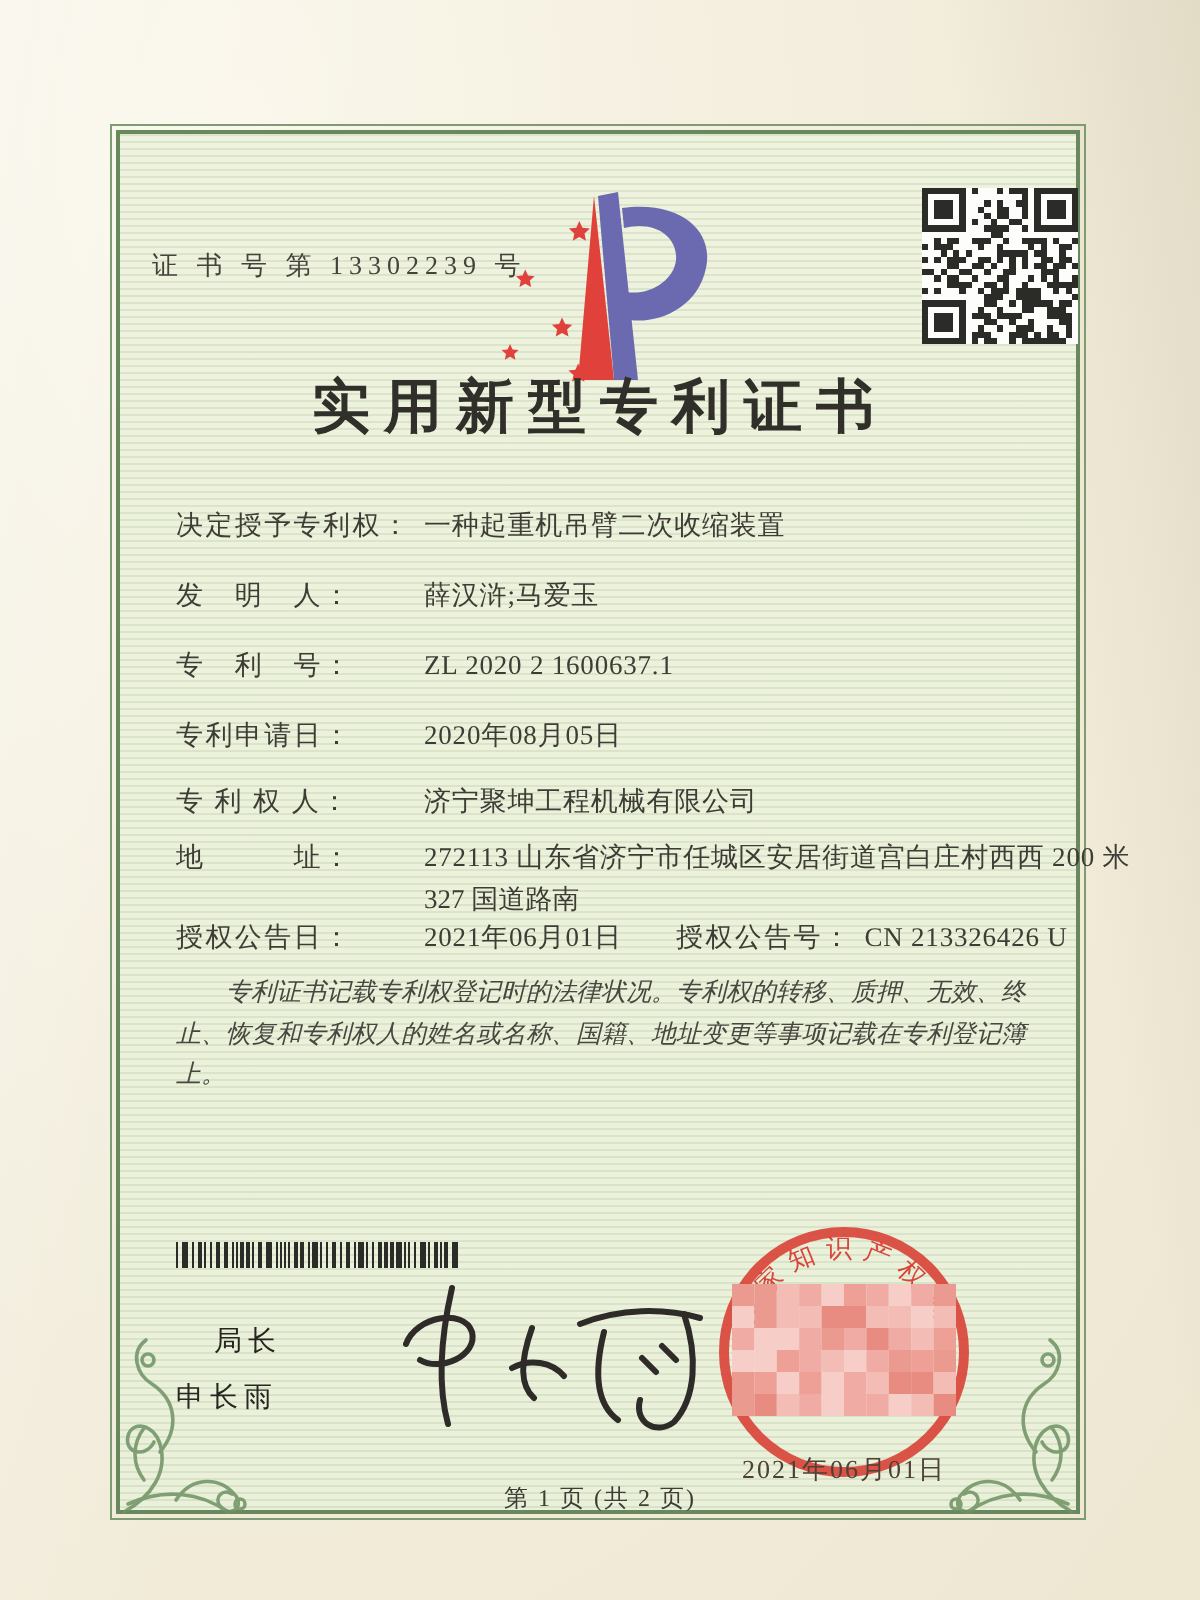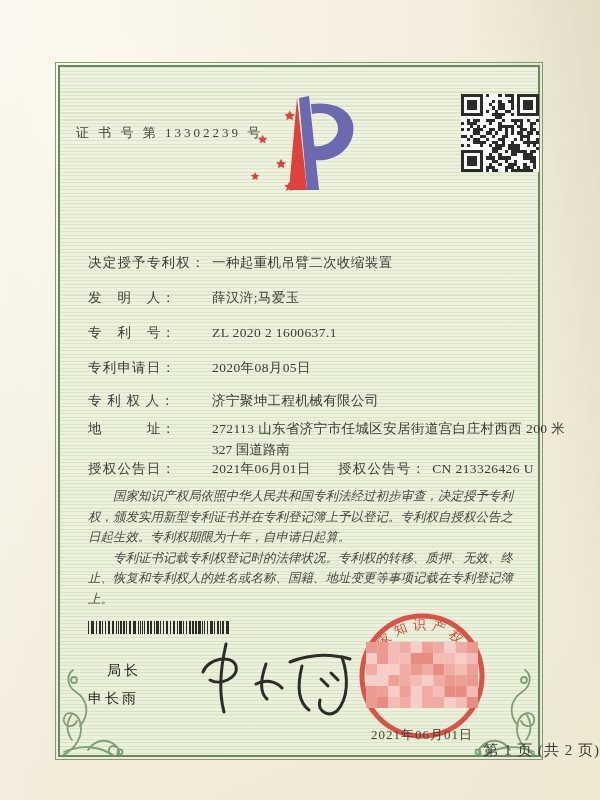--- a/index.html
+++ b/index.html
@@ -26,21 +26,21 @@
   .title{left:0;right:0;top:184px;text-align:center;font-size:29px;font-weight:bold;letter-spacing:7px;color:#302f2a;}
   .row{left:88px;font-size:13.5px;color:#3d3c35;letter-spacing:.6px;white-space:nowrap;}
   .row .lbl{display:inline-block;min-width:124px;letter-spacing:1.2px;}
   .row .val{letter-spacing:.4px;}
   .row .val-mid{display:inline-block;min-width:126px;}
   .addr2{left:212px;font-size:13.5px;color:#3d3c35;}
   .paras{left:88px;top:486px;width:430px;font-size:12.5px;line-height:20.5px;color:#474740;font-style:italic;}
   .paras p{margin:0;text-indent:2em;}
   .director{left:88px;font-family:"Liberation Sans","DejaVu Sans",sans-serif;font-size:14px;letter-spacing:3px;color:#26251f;}
   .seal-date{left:352px;top:726px;width:140px;text-align:center;font-size:13px;letter-spacing:1px;color:#4e4036;}
-  .page-info{left:0;right:0;top:741px;text-align:right;font-size:15px;color:#3d3c35;letter-spacing:1px;}
+  .page-info{left:0;right:0;top:741px;text-align:center;font-size:12px;color:#3d3c35;letter-spacing:1px;}
   .back-note{left:0;right:0;top:770px;text-align:center;font-size:12.5px;font-style:italic;letter-spacing:3px;color:#46463f;}
   svg{display:block;}
   .arcText{font-size:13px;letter-spacing:5px;fill:#d9453a;font-family:"Liberation Serif",serif;}
 </style>
 </head>
 <body>
 
 <div class="page">
 
   <div class="frame">
@@ -276,20 +276,21 @@
         <rect x="6" y="6" width="9" height="9" fill="#2b2b28"></rect>
         <rect x="54" y="0" width="21" height="21"></rect>
         <rect x="57" y="3" width="15" height="15" fill="#fdfdfb"></rect>
         <rect x="60" y="6" width="9" height="9" fill="#2b2b28"></rect>
         <rect x="0" y="54" width="21" height="21"></rect>
         <rect x="3" y="57" width="15" height="15" fill="#fdfdfb"></rect>
         <rect x="6" y="60" width="9" height="9" fill="#2b2b28"></rect>
       </g>
   </svg>
 
+  <div class="abs title">实用新型专利证书</div>
 
   <div class="abs row" style="top:254px;">
     <span class="lbl">决定授予专利权：</span><span class="val">一种起重机吊臂二次收缩装置</span>
   </div>
   <div class="abs row" style="top:289px;">
     <span class="lbl">发　明　人：</span><span class="val">薛汉浒;马爱玉</span>
   </div>
   <div class="abs row" style="top:324px;">
     <span class="lbl">专　利　号：</span><span class="val">ZL 2020 2 1600637.1</span>
   </div>
@@ -301,21 +302,20 @@
   </div>
   <div class="abs row" style="top:420px;">
     <span class="lbl">地　　　址：</span><span class="val">272113 山东省济宁市任城区安居街道宫白庄村西西 200 米</span>
   </div>
   <div class="abs addr2" style="top:441px;">327 国道路南</div>
   <div class="abs row" style="top:460px;">
     <span class="lbl">授权公告日：</span><span class="val val-mid">2021年06月01日</span><span class="lbl" style="min-width:0;margin-right:6px;">授权公告号：</span><span class="val">CN 213326426 U</span>
   </div>
 
   <div class="abs paras">
-    <p>国家知识产权局依照中华人民共和国专利法经过初步审查，决定授予专利权，颁发实用新型专利证书并在专利登记簿上予以登记。专利权自授权公告之日起生效。专利权期限为十年，自申请日起算。</p>
     <p>专利证书记载专利权登记时的法律状况。专利权的转移、质押、无效、终止、恢复和专利权人的姓名或名称、国籍、地址变更等事项记载在专利登记簿上。</p>
   </div>
 
   <svg class="abs" id="barcode" style="left:88px;top:621px;" width="145" height="13" viewBox="0 0 145 13" shape-rendering="crispEdges">
     <g id="barcode-bars" fill="#2b2b28">
         <rect x="0" y="0" width="1" height="13"></rect>
         <rect x="3" y="0" width="3" height="13"></rect>
         <rect x="8" y="0" width="1" height="13"></rect>
         <rect x="11" y="0" width="2" height="13"></rect>
         <rect x="14" y="0" width="1" height="13"></rect>

